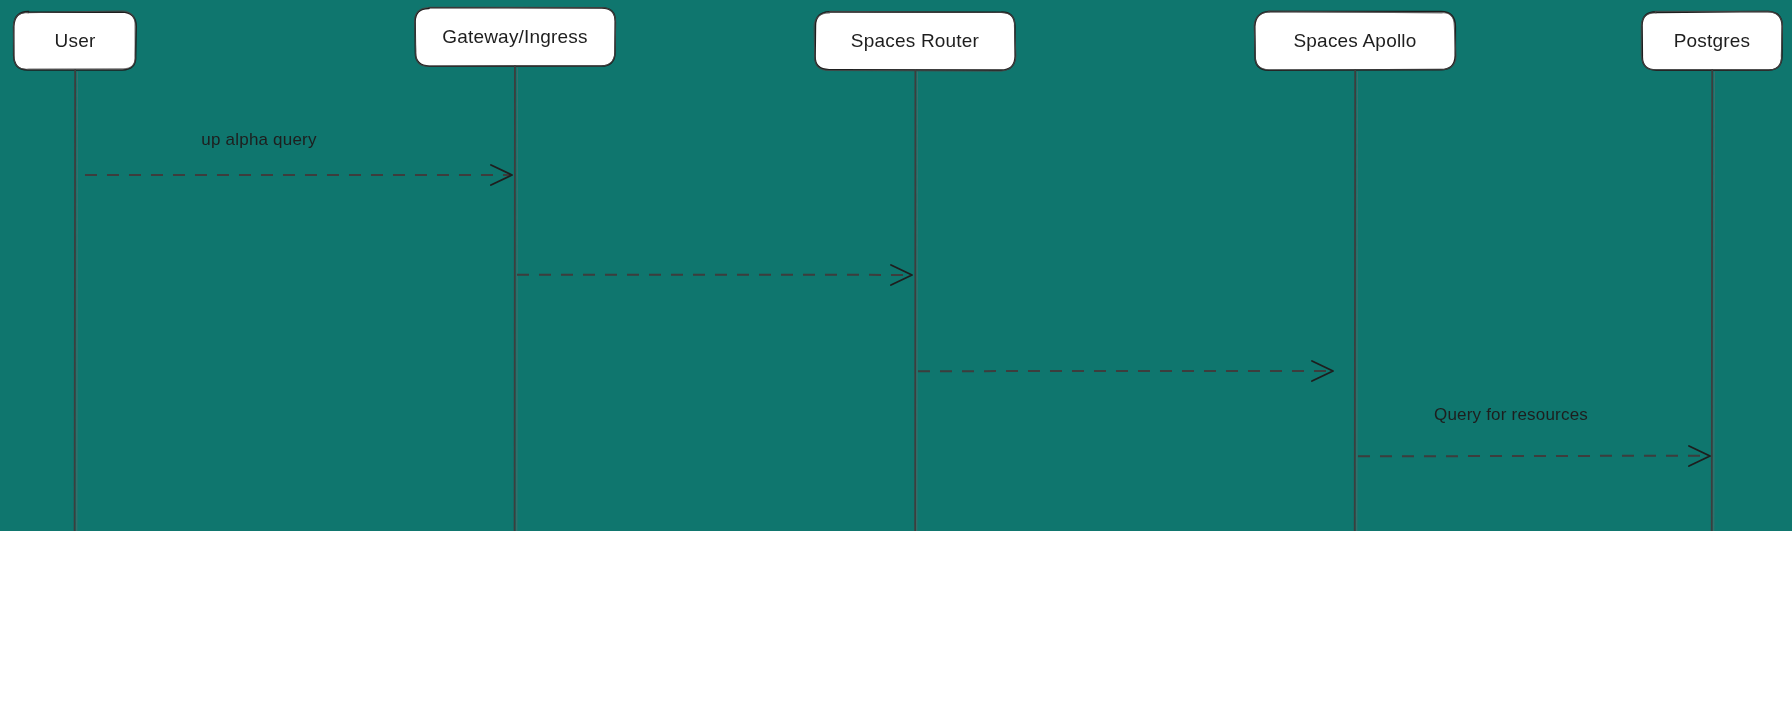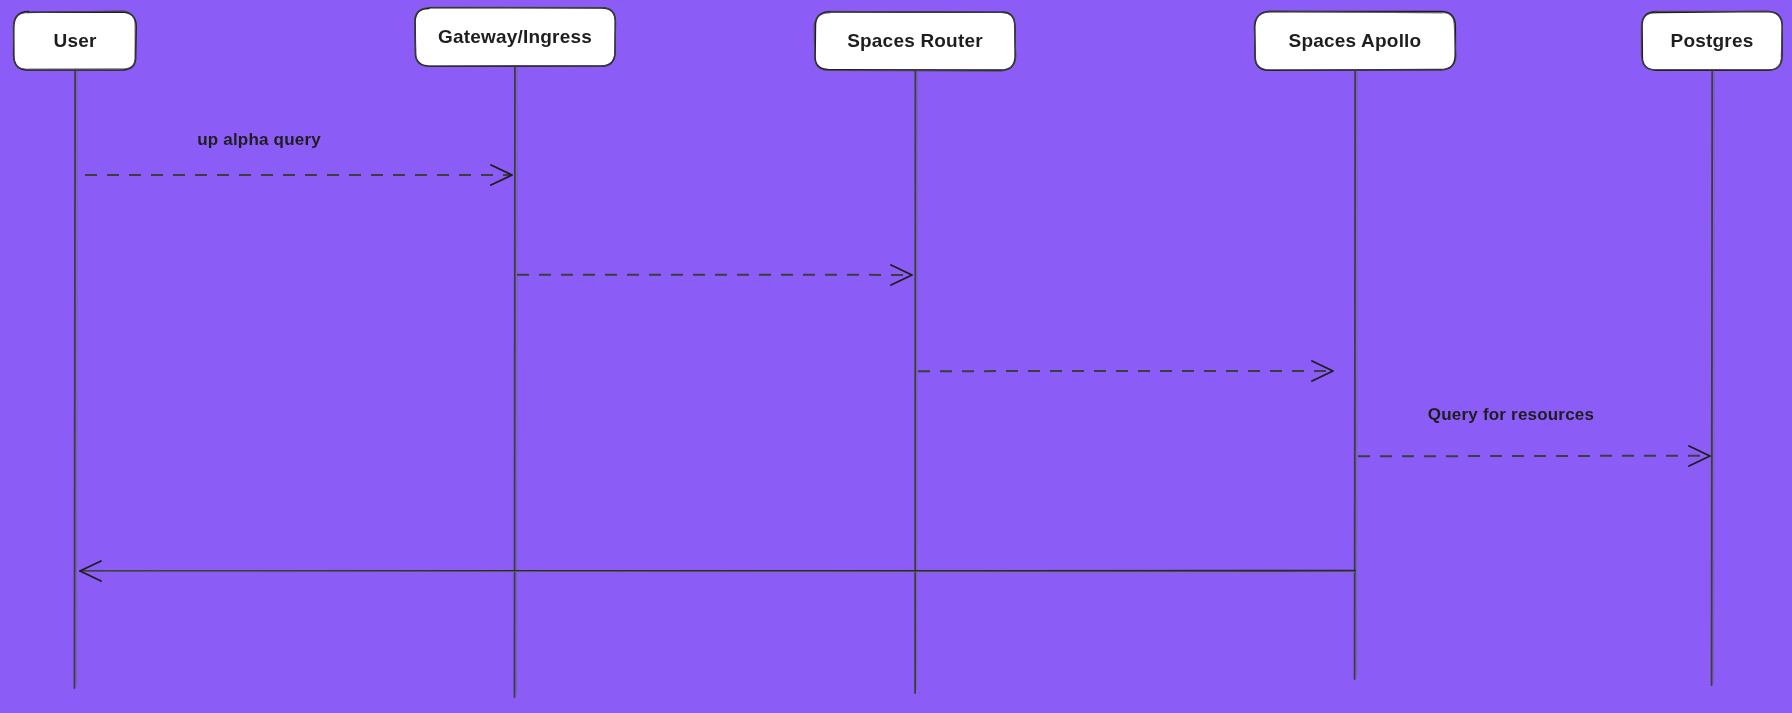--- a/index.html
+++ b/index.html
@@ -7,24 +7,23 @@
     margin: 0;
     padding: 0;
     background: #ffffff;
   }
   body {
     font-family: "Liberation Sans", sans-serif;
   }
   #canvas {
     position: relative;
     width: 1792px;
-    height: 713px;
-    background: #8b5cf6;
+    height: 531px;
+    background: #0f766e;
     overflow: hidden;
-    font-weight: bold;
   }
   #diagram-svg {
     position: absolute;
     left: 0;
     top: 0;
     width: 1792px;
     height: 713px;
   }
   .participant-label {
     font-family: "Liberation Sans", sans-serif;

